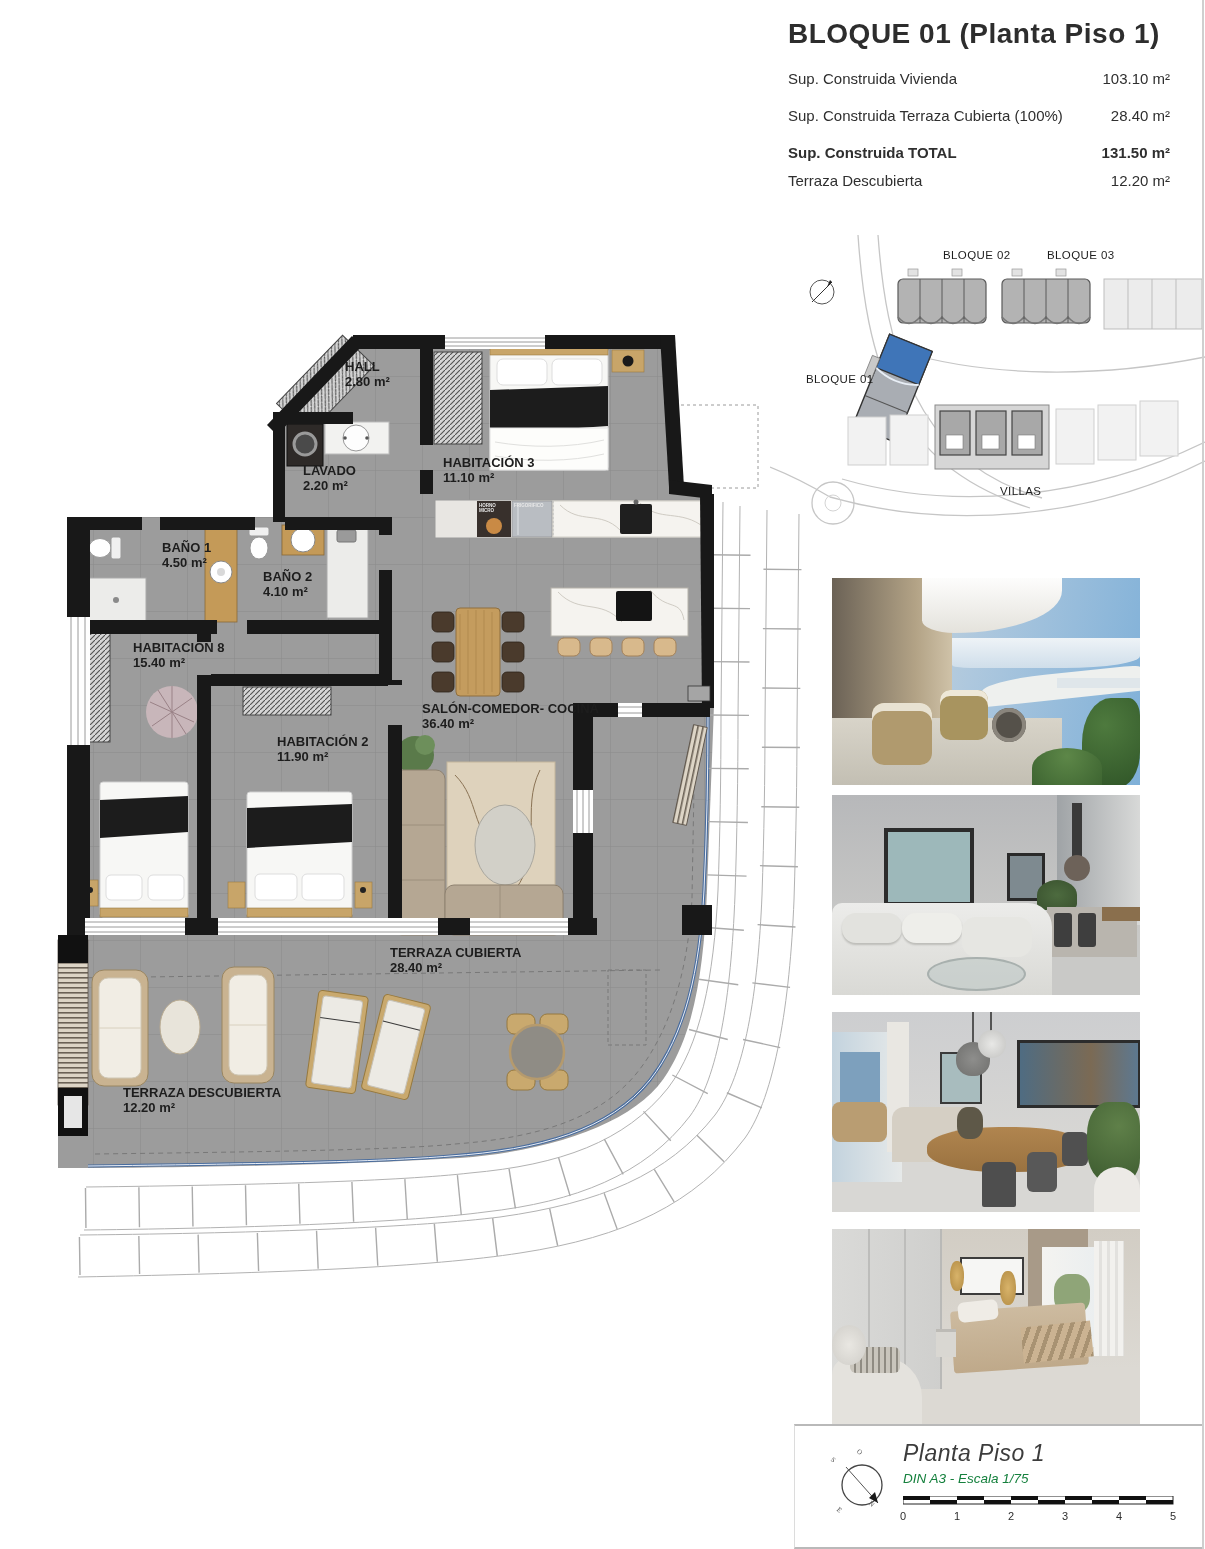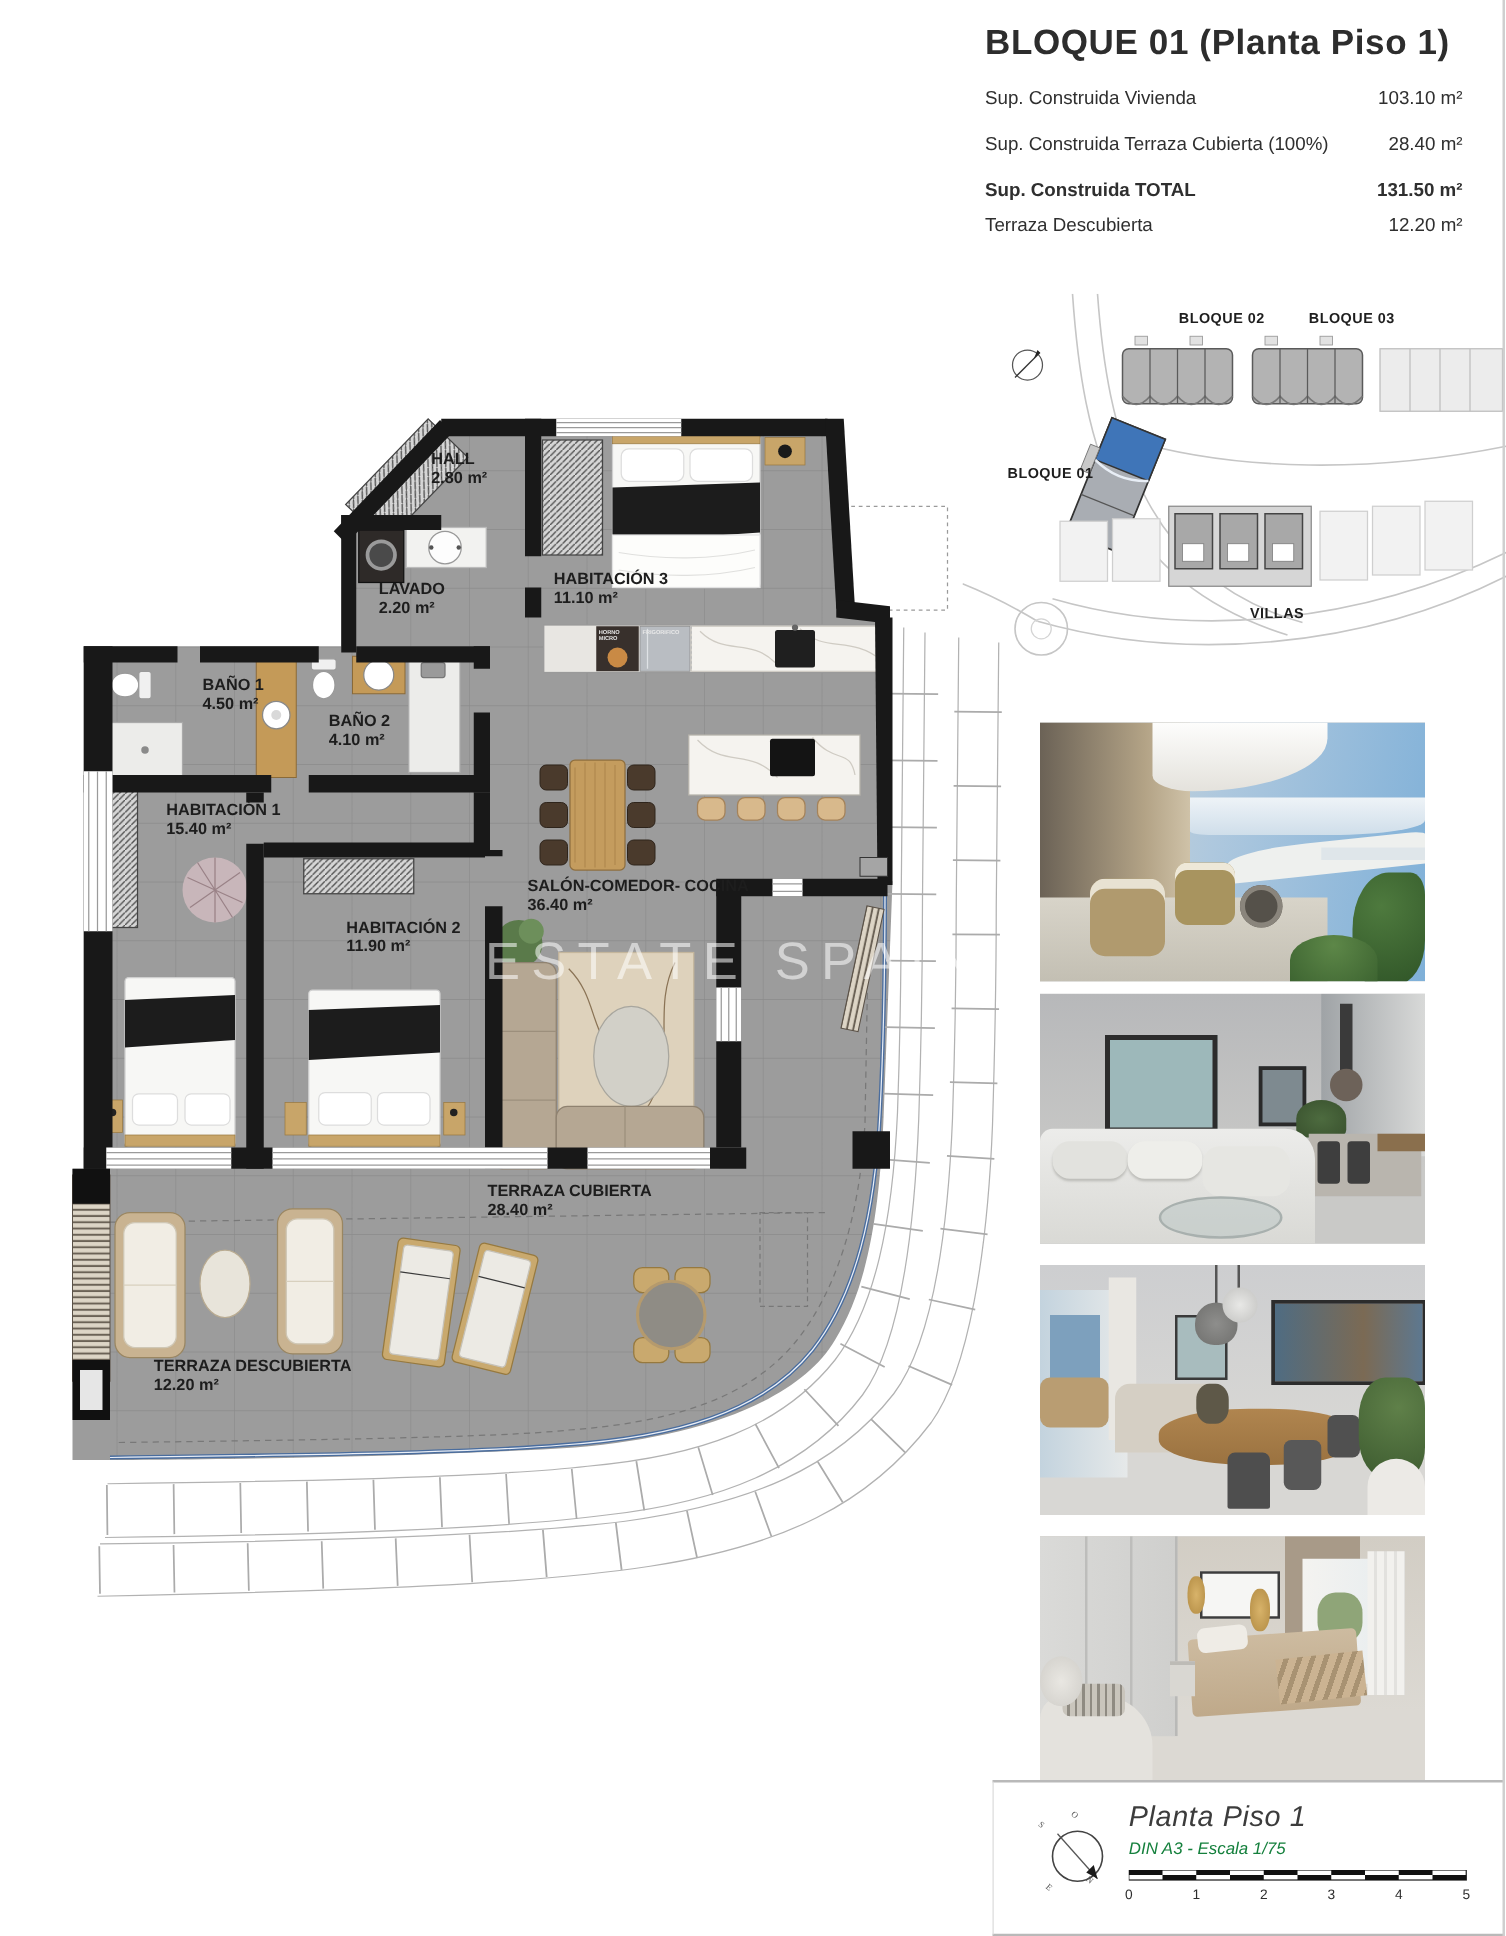--- a/index.html
+++ b/index.html
@@ -10,21 +10,21 @@
   .hdr-sub{font-size:25px;font-weight:bold;color:#bf7c3f;letter-spacing:.5px;margin-top:6px;}
   .hdr-row{display:flex;justify-content:space-between;width:382px;font-size:15px;color:#2f2f2f;margin-top:20px;}
   .hdr-row.bold{font-weight:bold;}
   .hdr-row.gap{margin-top:11px;}
   
   .room-label{position:absolute;font-size:13px;line-height:1.15;font-weight:bold;color:#1d1d1d;white-space:nowrap;}
   .room-label .area{display:block;font-weight:bold;}
   .appliance-label{position:absolute;font-size:4.5px;line-height:1.05;color:#e8e8e8;font-weight:bold;width:30px;}
   .watermark{position:absolute;font-size:42px;color:rgba(255,255,255,.55);letter-spacing:9px;white-space:nowrap;}
   
-  .map-label{position:absolute;font-size:11.5px;font-weight:bold;color:#1e1e1e;letter-spacing:.4px;white-space:nowrap;padding-left:28px;}
+  .map-label{position:absolute;font-size:11.5px;font-weight:normal;color:#1e1e1e;letter-spacing:.4px;white-space:nowrap;padding-left:28px;}
   
   .photo{position:absolute;left:832px;width:308px;overflow:hidden;background:#cfcfcf;}
   .photo div{position:absolute;}
   
   .footer-box{position:absolute;left:794px;top:1424px;width:409px;height:121px;border-top:2px solid #b9b9b9;border-bottom:2px solid #b9b9b9;border-left:1px solid #dcdcdc;background:#fff;}
   .foot-title{font-size:23px;color:#3c3c3c;letter-spacing:.5px;}
   .foot-note{font-size:13.5px;color:#15803d;margin-top:4px;}
   .scale-tick{position:absolute;font-size:11px;color:#2e2e2e;transform:translateX(-50%);}
   .compass-letter{position:absolute;font-size:7px;color:#555;font-family:"Liberation Serif",serif;}
   .page-right-border{position:absolute;left:1202px;top:0;width:2px;height:1549px;background:#cfcfcf;}
@@ -394,40 +394,39 @@
         <rect x="640" y="438" width="100" height="14" fill="url(#louver)" stroke="#5a5147" stroke-width=".8"></rect>
       </g>
     </g>
     <rect x="688" y="356" width="22" height="15" fill="#a5a5a5" stroke="#333" stroke-width=".8"></rect>
   </svg>
 
   
   <span class="appliance-label" style="left:479px;top:174px;">HORNO MICRO</span>
   <span class="appliance-label" style="left:514px;top:174px;">FRIGORIFICO</span>
   
-  <span class="watermark" style="left:388px;top:415px;">ESTATE SPAIN -</span>
 </div>
 
 <div class="room-label" style="left:345px;top:360px;">
   <span>HALL</span><span class="area">2.80 m²</span>
 </div>
 <div class="room-label" style="left:303px;top:464px;">
   <span>LAVADO</span><span class="area">2.20 m²</span>
 </div>
 <div class="room-label" style="left:443px;top:456px;">
   <span>HABITACIÓN 3</span><span class="area">11.10 m²</span>
 </div>
 <div class="room-label" style="left:162px;top:541px;">
   <span>BAÑO 1</span><span class="area">4.50 m²</span>
 </div>
 <div class="room-label" style="left:263px;top:570px;">
   <span>BAÑO 2</span><span class="area">4.10 m²</span>
 </div>
 <div class="room-label" style="left:133px;top:641px;">
-  <span>HABITACIÓN 1</span><span class="area">15.40 m²</span>
+  <span>HABITACIÓN 8</span><span class="area">15.40 m²</span>
 </div>
 <div class="room-label" style="left:277px;top:735px;">
   <span>HABITACIÓN 2</span><span class="area">11.90 m²</span>
 </div>
 <div class="room-label" style="left:422px;top:702px;">
   <span>SALÓN-COMEDOR- COCINA</span><span class="area">36.40 m²</span>
 </div>
 <div class="room-label" style="left:390px;top:946px;">
   <span>TERRAZA CUBIERTA</span><span class="area">28.40 m²</span>
 </div>

